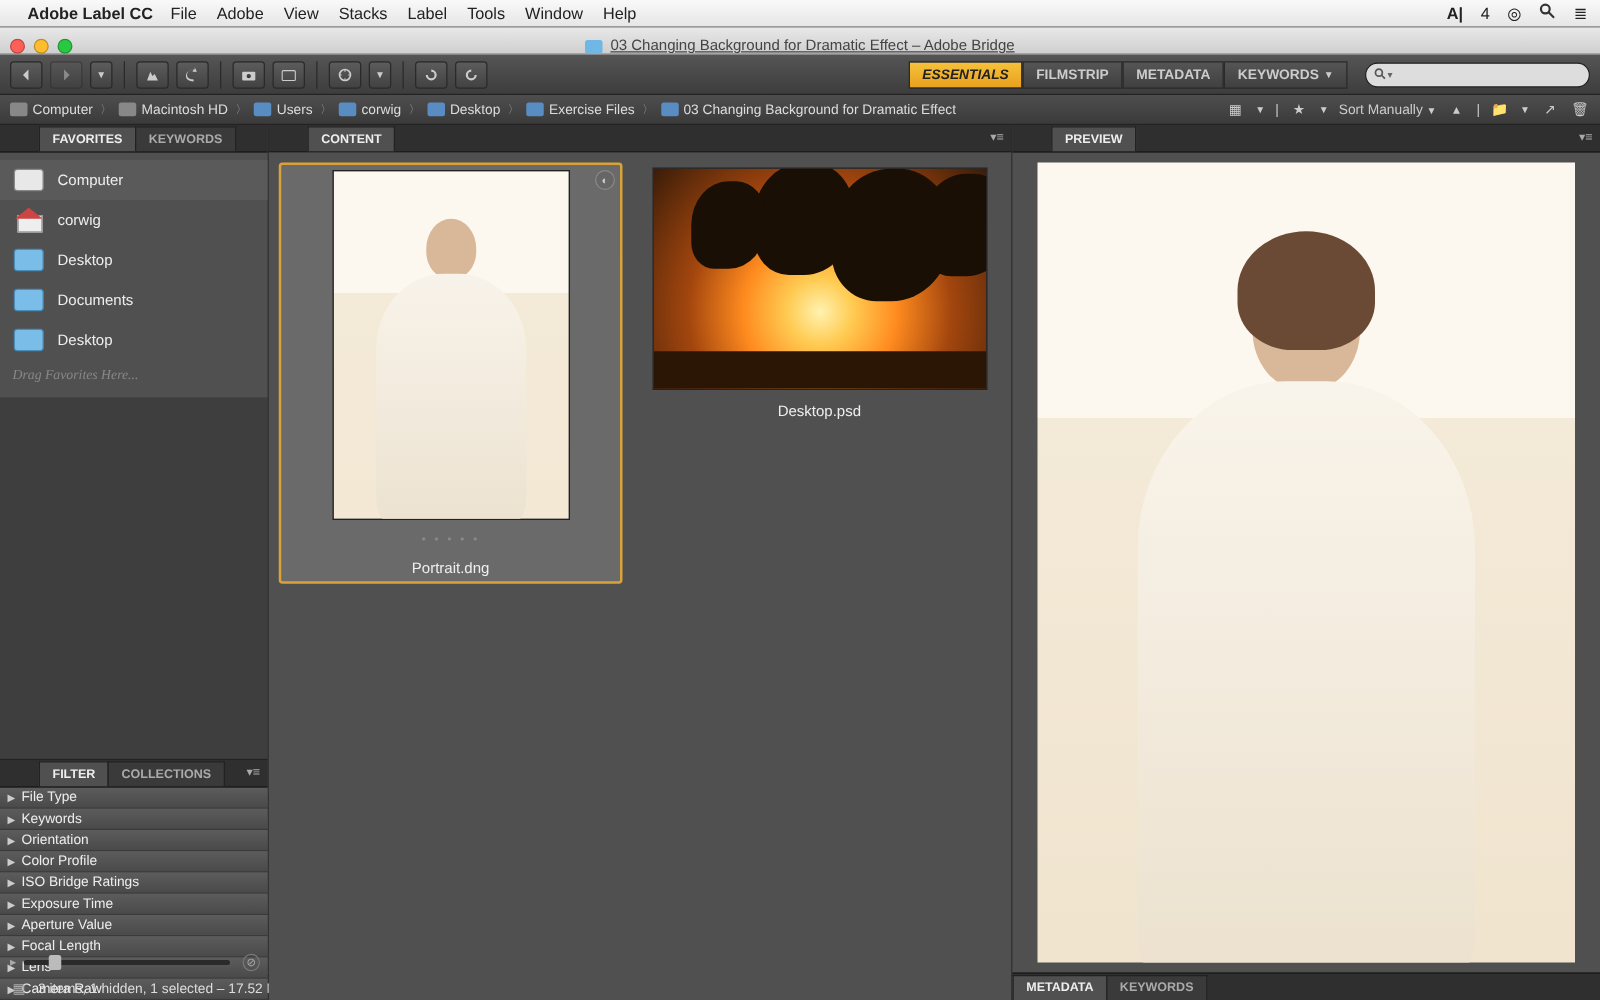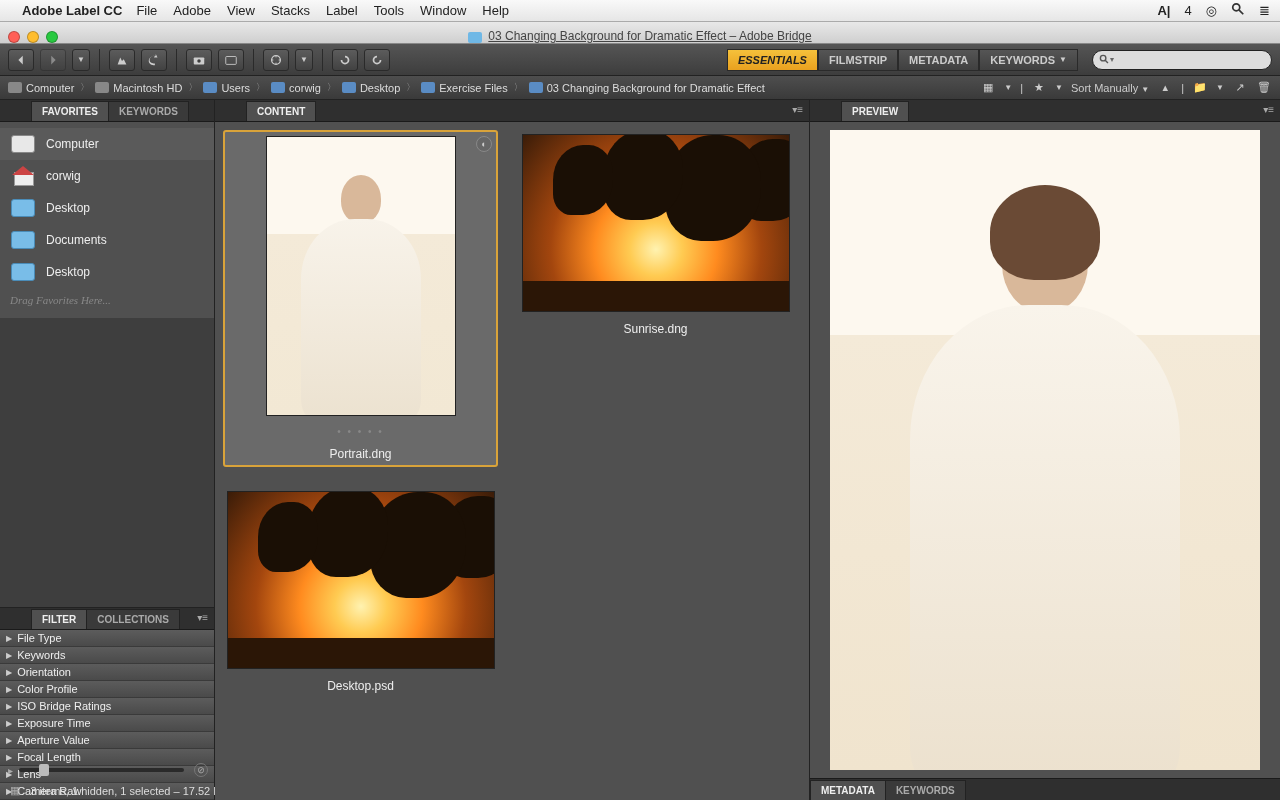--- a/index.html
+++ b/index.html
@@ -374,25 +374,20 @@
       <span class="pmenu">▾≡</span>
     </div>
     <div class="content-body">
       <div class="thumb sel">
         <span class="badge">◐</span>
         <div class="img portrait"></div>
         <div class="dots">• • • • •</div>
         <div class="label">Portrait.dng</div>
       </div>
       <div class="thumb">
-        <span class="badge">◐</span>
-        <div class="img sunrise"></div>
-        <div class="label">Sunrise.dng</div>
-      </div>
-      <div class="thumb">
         <div class="img sunrise"></div>
         <div class="label">Desktop.psd</div>
       </div>
     </div>
     <div class="zoomslider">
       <span style="color:#aaa;font-size:10px;margin-right:6px">▸</span>
       <div class="track">
           <div class="knob"></div>
         </div>
       <span class="cancel">⊘</span>

